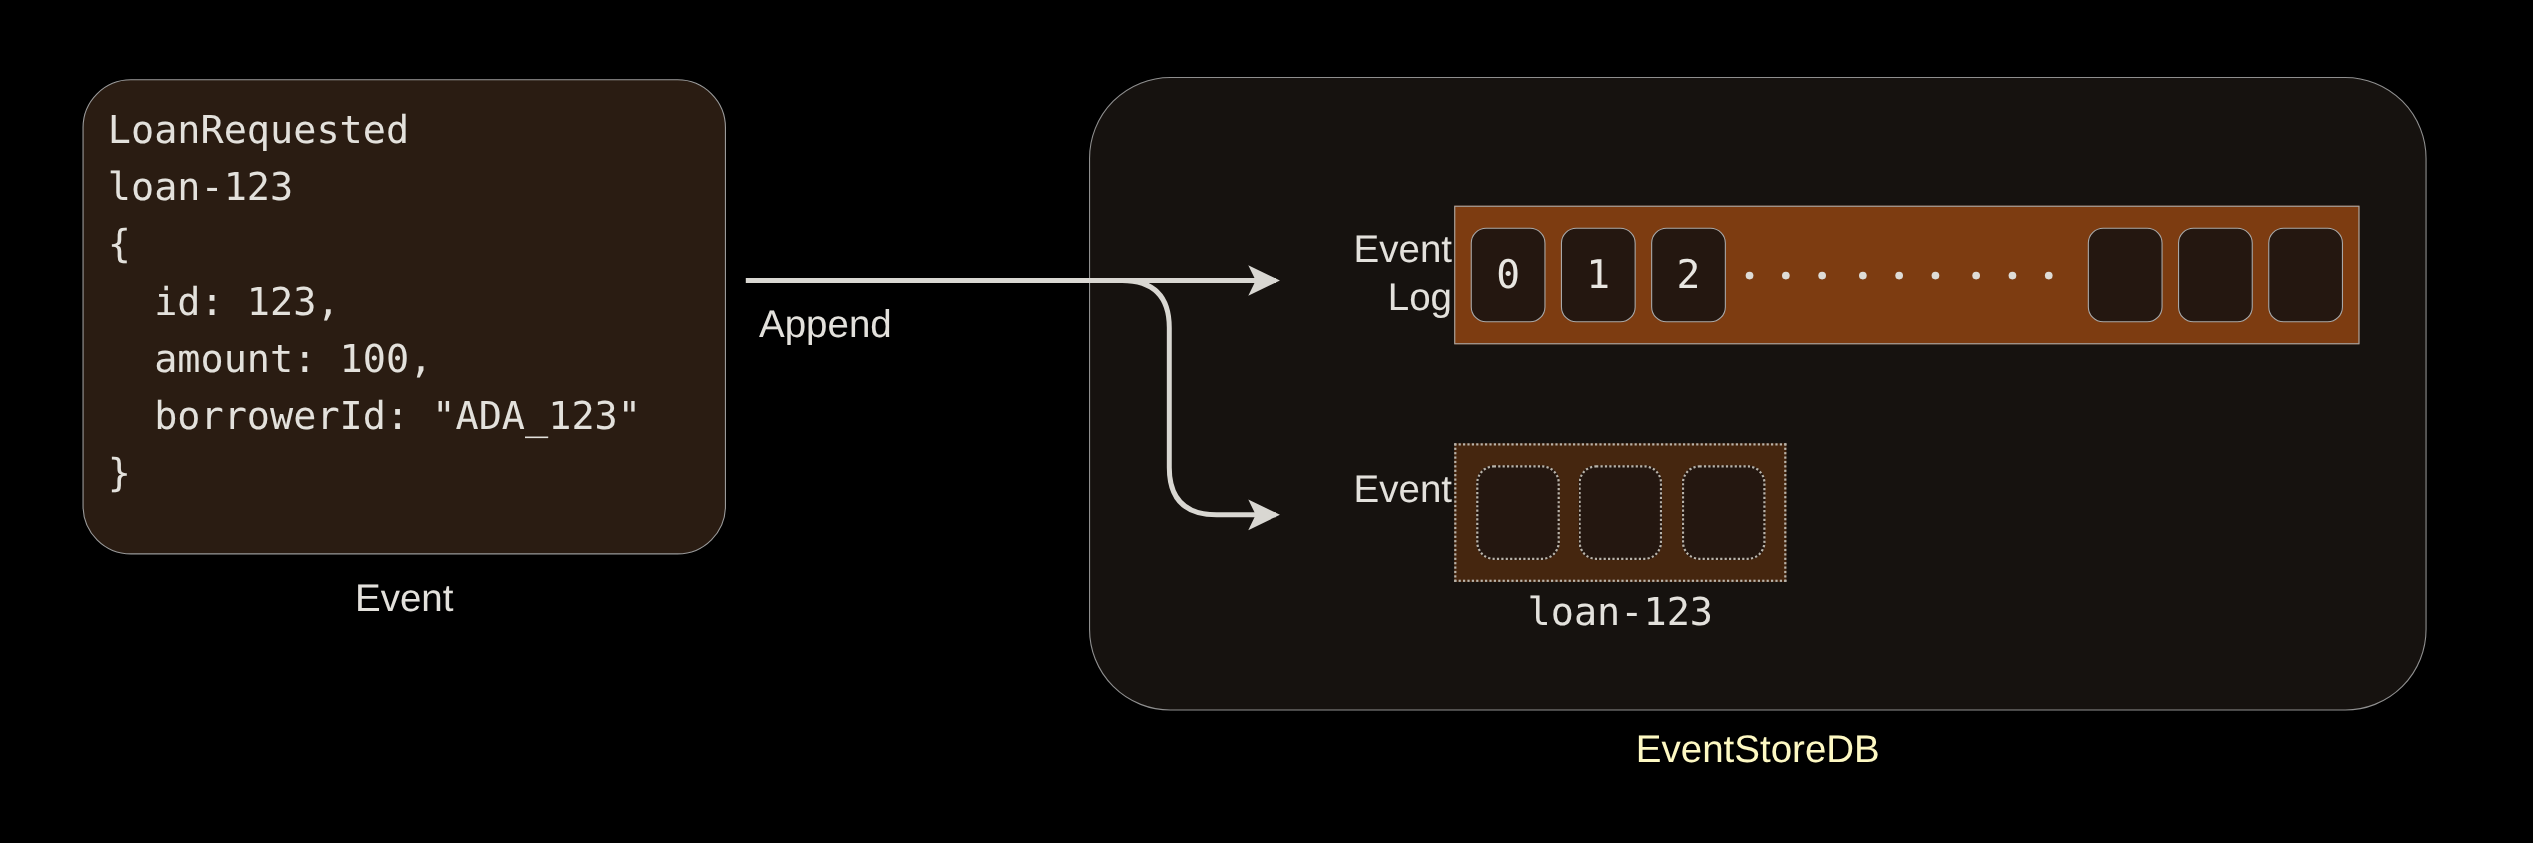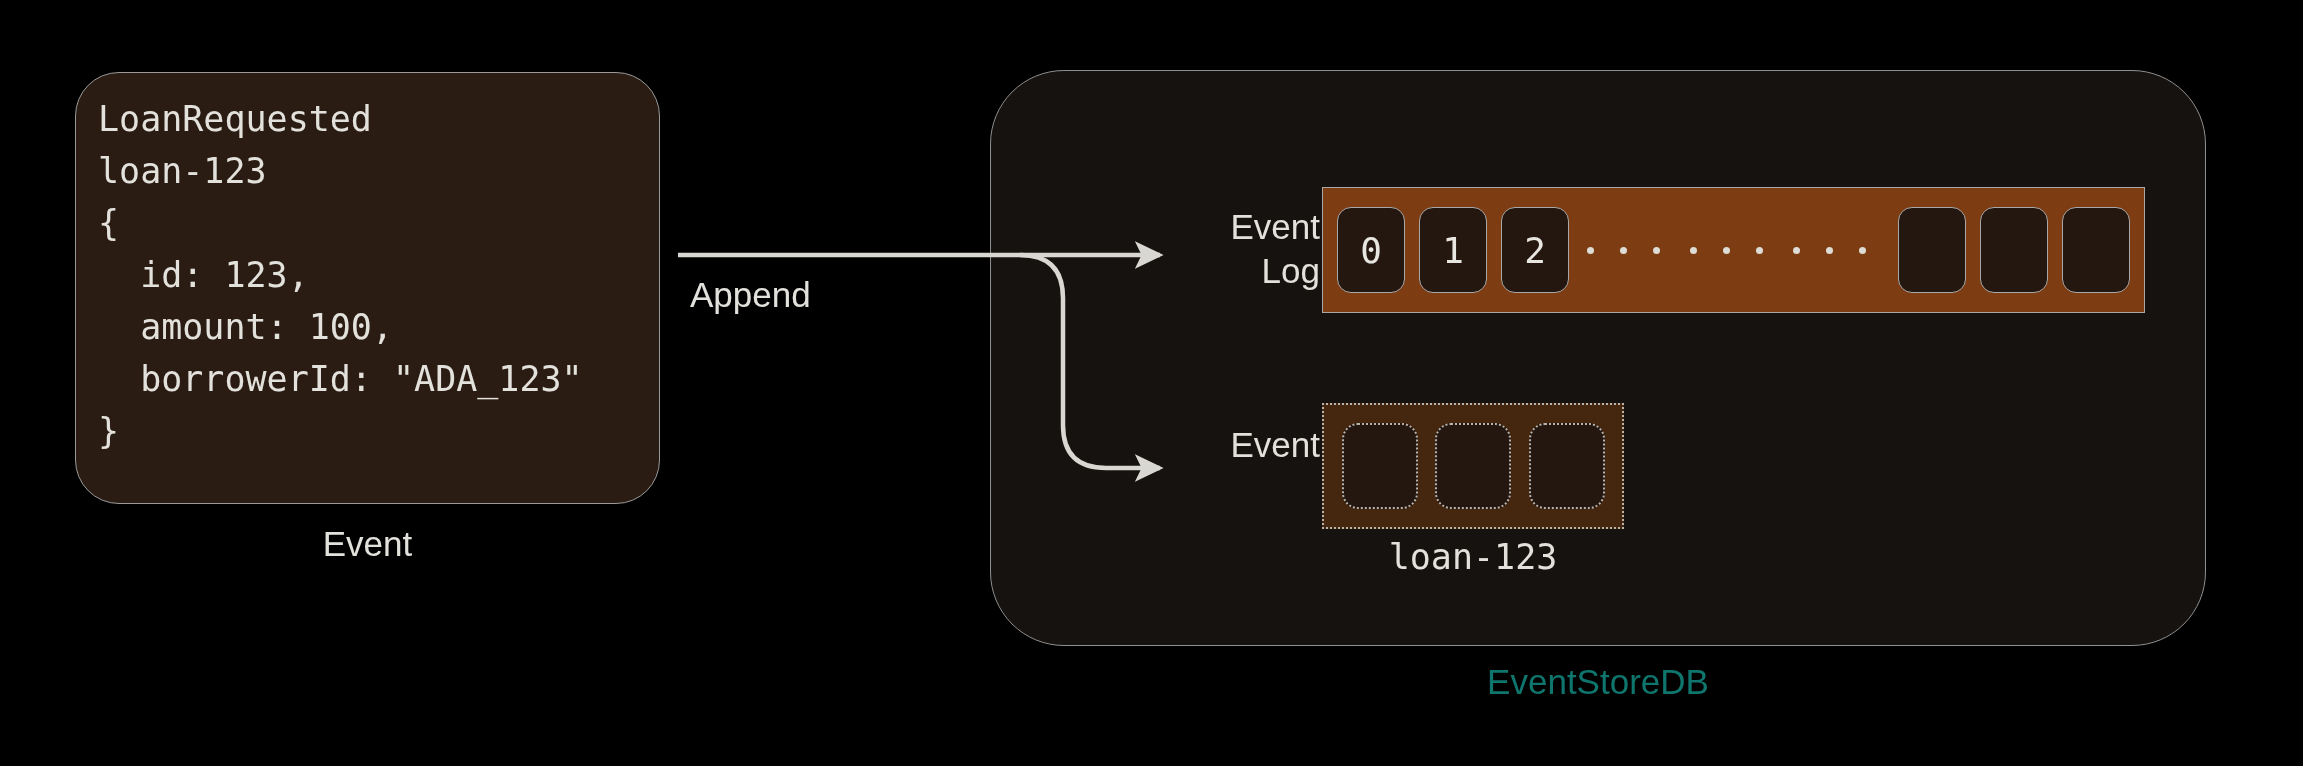--- a/index.html
+++ b/index.html
@@ -66,21 +66,21 @@
     border-radius: 74px;
     box-sizing: border-box;
   }
   .esdb-caption {
     position: absolute;
     left: 990px;
     top: 662px;
     width: 1216px;
     text-align: center;
     font-size: 35px;
-    color: #0f766e;
+    color: #fef9c3;
   }
 
   
   .row-label {
     position: absolute;
     text-align: right;
     font-size: 35px;
     line-height: 44px;
     color: #e3e1dc;
   }

